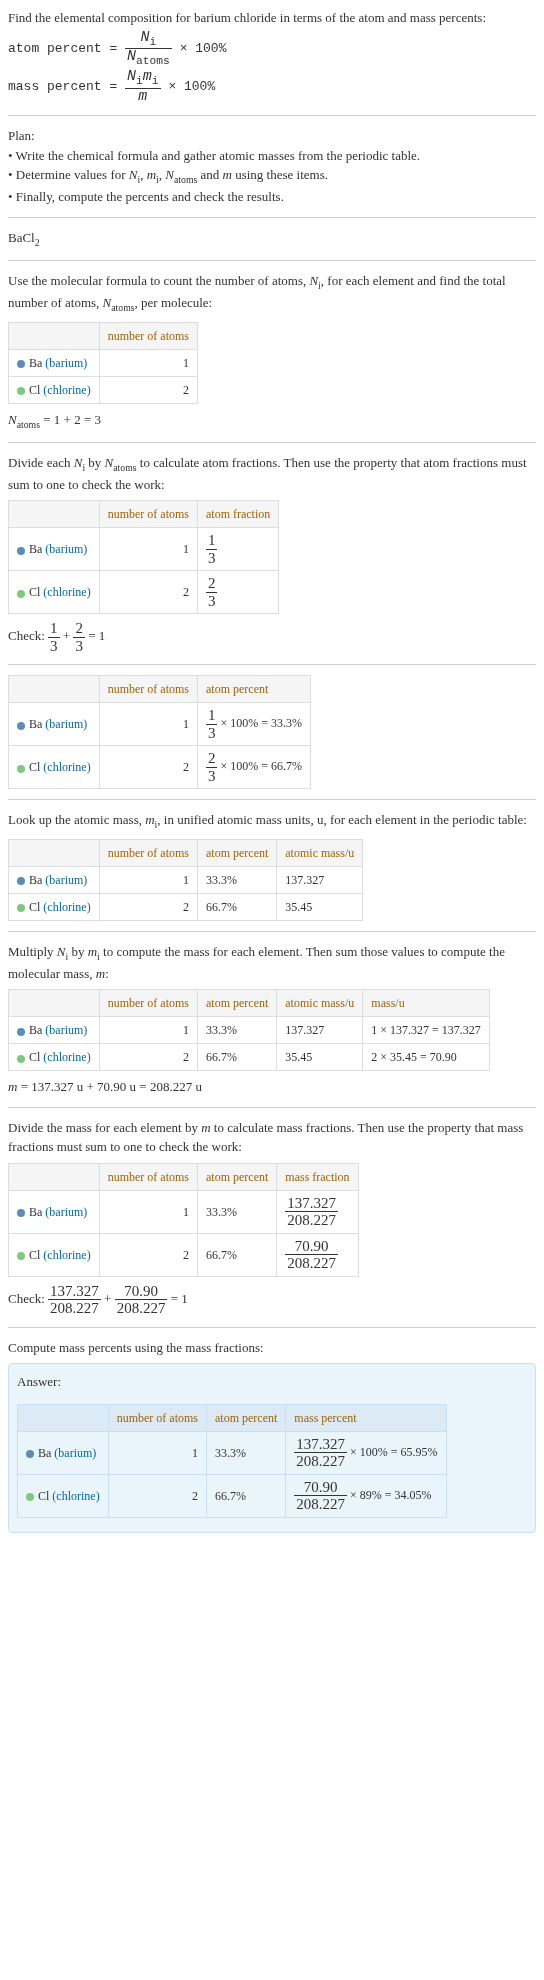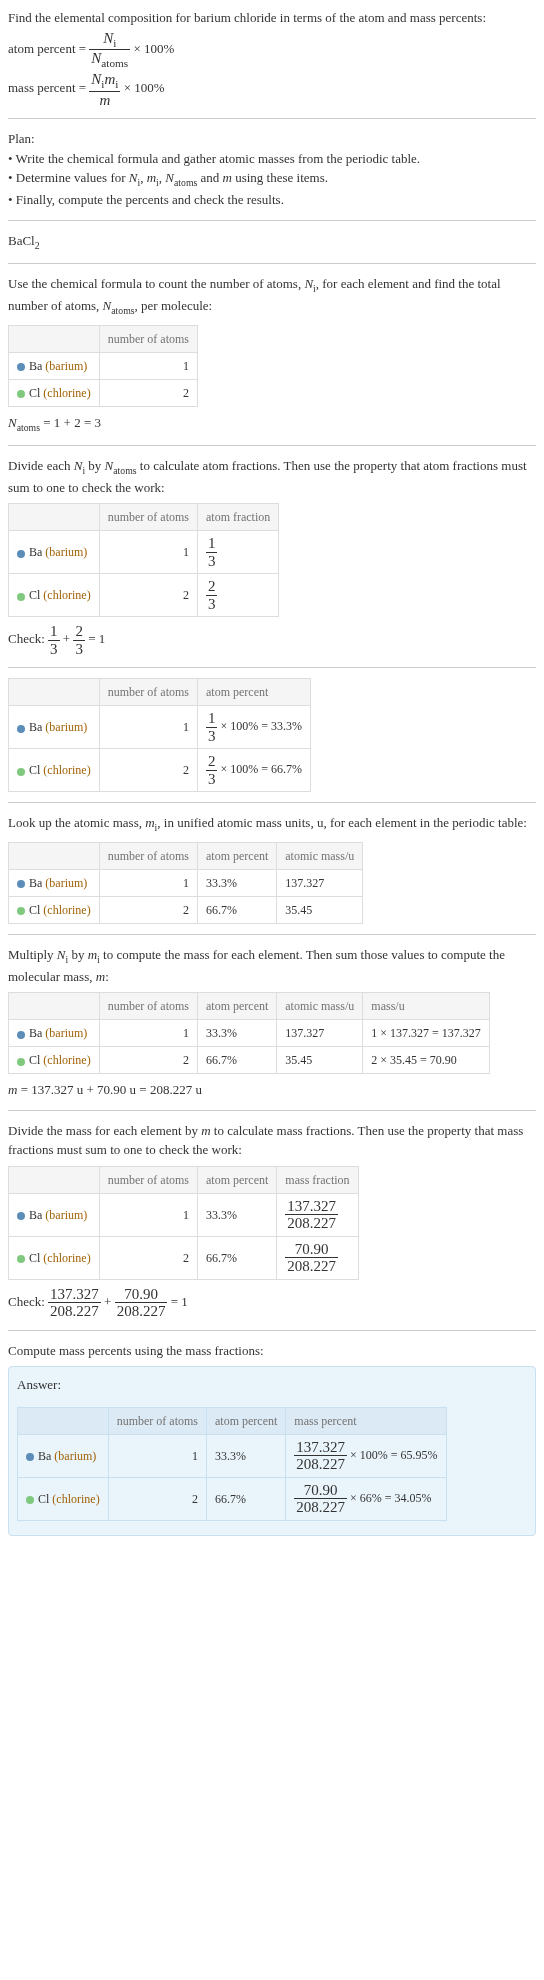--- a/index.html
+++ b/index.html
@@ -7,50 +7,50 @@
   font-family: Georgia, 'Times New Roman', serif;
   font-size: 13px;
   color: #333;
   background: #fff;
   width: 544px;
   padding: 8px;
   line-height: 1.5;
 }
 .section { margin-bottom: 8px; }
 .hr { border: none; border-top: 1px solid #ccc; margin: 10px 0; }
-.formula-line { margin: 2px 0; font-family: Liberation Serif, serif; }
+.formula-line { margin: 2px 0; font-family: Liberation Mono, monospace; }
 sub { font-size: 0.75em; }
 table {
   border-collapse: collapse;
   margin: 6px 0;
   font-size: 12px;
 }
 th, td {
   border: 1px solid #ddd;
   padding: 4px 8px;
   text-align: left;
 }
 th {
   background: #f5f5f5;
   font-weight: normal;
-  color: #737373;
+  color: #a16207;
   font-family: Liberation Serif, serif;
 }
 td.num { text-align: right; }
 .dot {
   display: inline-block;
   width: 8px;
   height: 8px;
   border-radius: 50%;
   margin-right: 4px;
   vertical-align: middle;
 }
 .dot-ba { background: #5b8db8; }
 .dot-cl { background: #7fc97f; }
-.elem-paren { color: #a16207; }
+.elem-paren { color: #0369a1; }
 .frac {
   display: inline-block;
   vertical-align: middle;
   text-align: center;
   font-size: 15px;
   line-height: 1.1;
 }
 .frac .n { display: block; border-bottom: 1px solid #333; padding: 0 2px; }
 .frac .d { display: block; padding: 0 2px; }
 .answer-box {
@@ -103,21 +103,21 @@
 <div class="section">
   <div>
     <span>BaCl</span><sub>2</sub>
   </div>
 </div>
 
 <hr class="hr">
 
 <div class="section">
   <div>
-    <span>Use the chemical formula to count the number of atoms, </span><i>N</i><sub>i</sub><span>, for each element and find the total number of atoms, </span><i>N</i><sub>atoms</sub><span>, per molecule:</span>
+    <span>Use the molecular formula to count the number of atoms, </span><i>N</i><sub>i</sub><span>, for each element and find the total number of atoms, </span><i>N</i><sub>atoms</sub><span>, per molecule:</span>
   </div>
   <table>
     <tbody>
         <tr>
           <th></th>
           <th>number of atoms</th>
         </tr>
     <tr>
       <td><span class="dot dot-ba"></span><span>Ba</span><span class="elem-paren"> (barium)</span></td>
       <td class="num">1</td>
@@ -311,18 +311,18 @@
       <tr>
         <td><span class="dot dot-ba"></span><span>Ba</span><span class="elem-paren"> (barium)</span></td>
         <td class="num">1</td>
         <td>33.3%</td>
         <td><span class="frac"><span class="n">137.327</span><span class="d">208.227</span></span><span> × 100% = 65.95%</span></td>
       </tr>
       <tr>
         <td><span class="dot dot-cl"></span><span>Cl</span><span class="elem-paren"> (chlorine)</span></td>
         <td class="num">2</td>
         <td>66.7%</td>
-        <td><span class="frac"><span class="n">70.90</span><span class="d">208.227</span></span><span> × 66% = 34.05%</span></td>
+        <td><span class="frac"><span class="n">70.90</span><span class="d">208.227</span></span><span> × 89% = 34.05%</span></td>
       </tr>
     </tbody>
       </table>
   </div>
 </div>
 
 </body></html>

